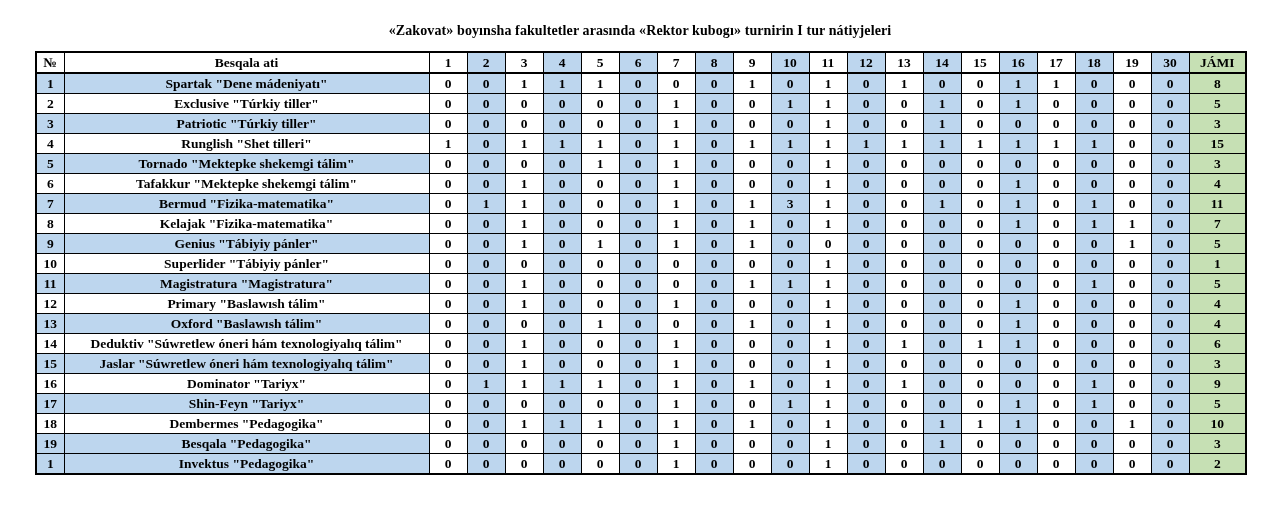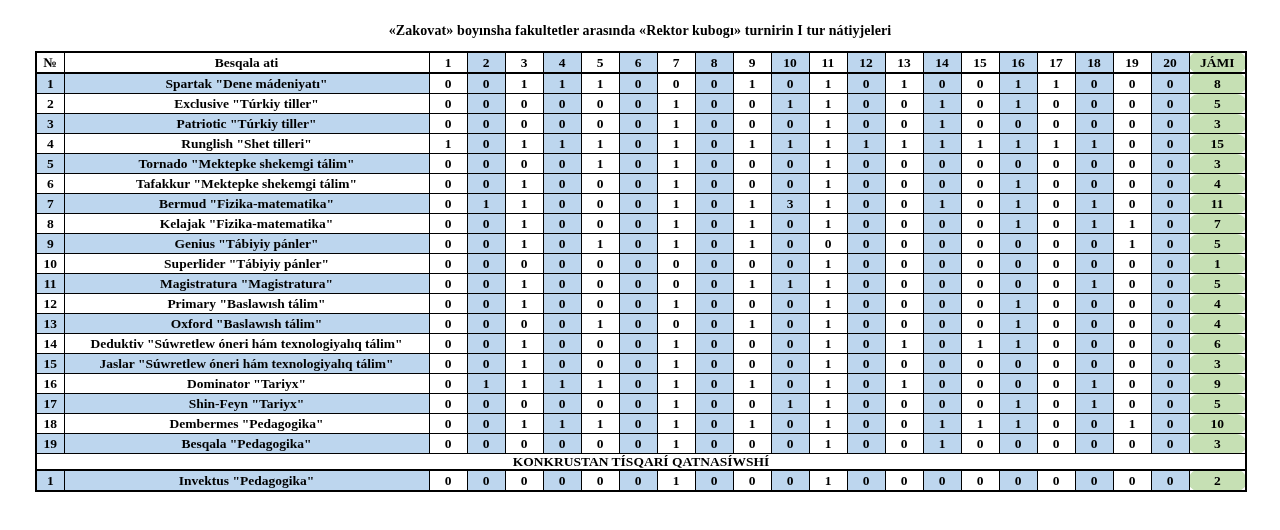--- a/index.html
+++ b/index.html
@@ -44,21 +44,21 @@
     overflow: hidden;
   }
   table.results thead th {
     border-bottom: 2px solid var(--border, #000);
   }
   td.team {
     text-align: left;
     padding-left: 4px;
   }
   .blue  { background: var(--blue,  #BDD6EE); }
-  .green { background: var(--green, #C6E0B4); border-radius: 9px; }
+  .green { background: var(--green, #C6E0B4); }
   tr.section-row td {
     height: 15px;
     line-height: 15px;
     border-bottom: 2px solid var(--border, #000);
     background: #ffffff;
   }
 </style>
 </head>
 <body>
 
@@ -106,21 +106,21 @@
           <th class="blue">10</th>
           <th>11</th>
           <th class="blue">12</th>
           <th>13</th>
           <th class="blue">14</th>
           <th>15</th>
           <th class="blue">16</th>
           <th>17</th>
           <th class="blue">18</th>
           <th>19</th>
-          <th class="blue">20</th>
+          <th class="blue">30</th>
           <th class="green">JÁMI</th>
         </tr>
     </thead>
     <tbody>
         <tr>
           <td class="blue">1</td>
           <td class="team blue">Spartak "Dene mádeniyatı"</td>
           <td>0</td>
           <td class="blue">0</td>
           <td>1</td>
@@ -585,23 +585,20 @@
           <td class="blue">0</td>
           <td>0</td>
           <td class="blue">1</td>
           <td>0</td>
           <td class="blue">0</td>
           <td>0</td>
           <td class="blue">0</td>
           <td>0</td>
           <td class="blue">0</td>
           <td class="green">3</td>
-        </tr>
-        <tr class="section-row">
-          <td colspan="23">KONKRUSTAN TÍSQARÍ QATNASÍWSHÍ</td>
         </tr>
         <tr>
           <td class="blue">1</td>
           <td class="team blue">Invektus "Pedagogika"</td>
           <td>0</td>
           <td class="blue">0</td>
           <td>0</td>
           <td class="blue">0</td>
           <td>0</td>
           <td class="blue">0</td>

